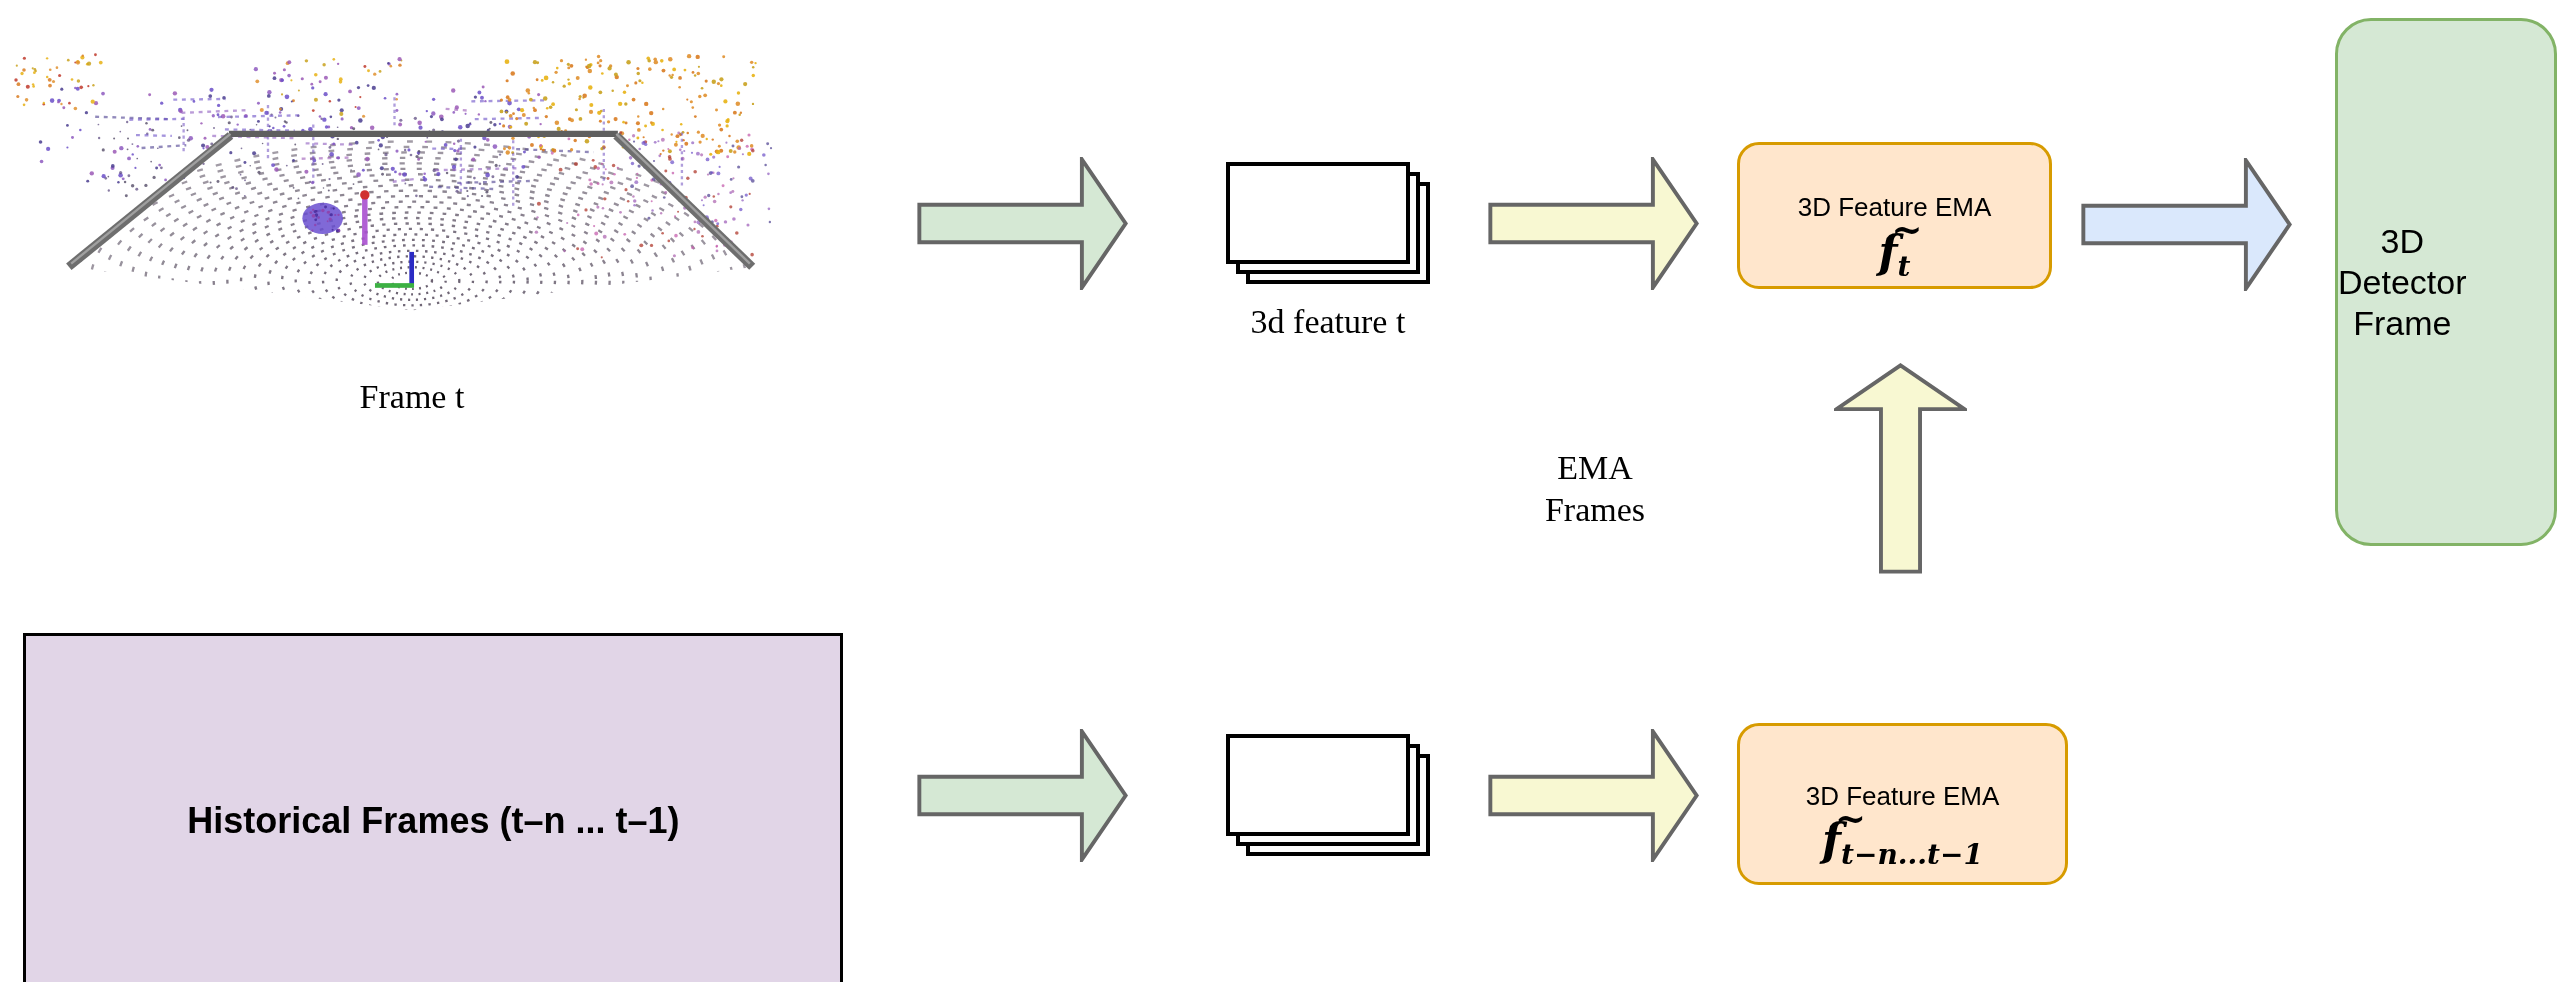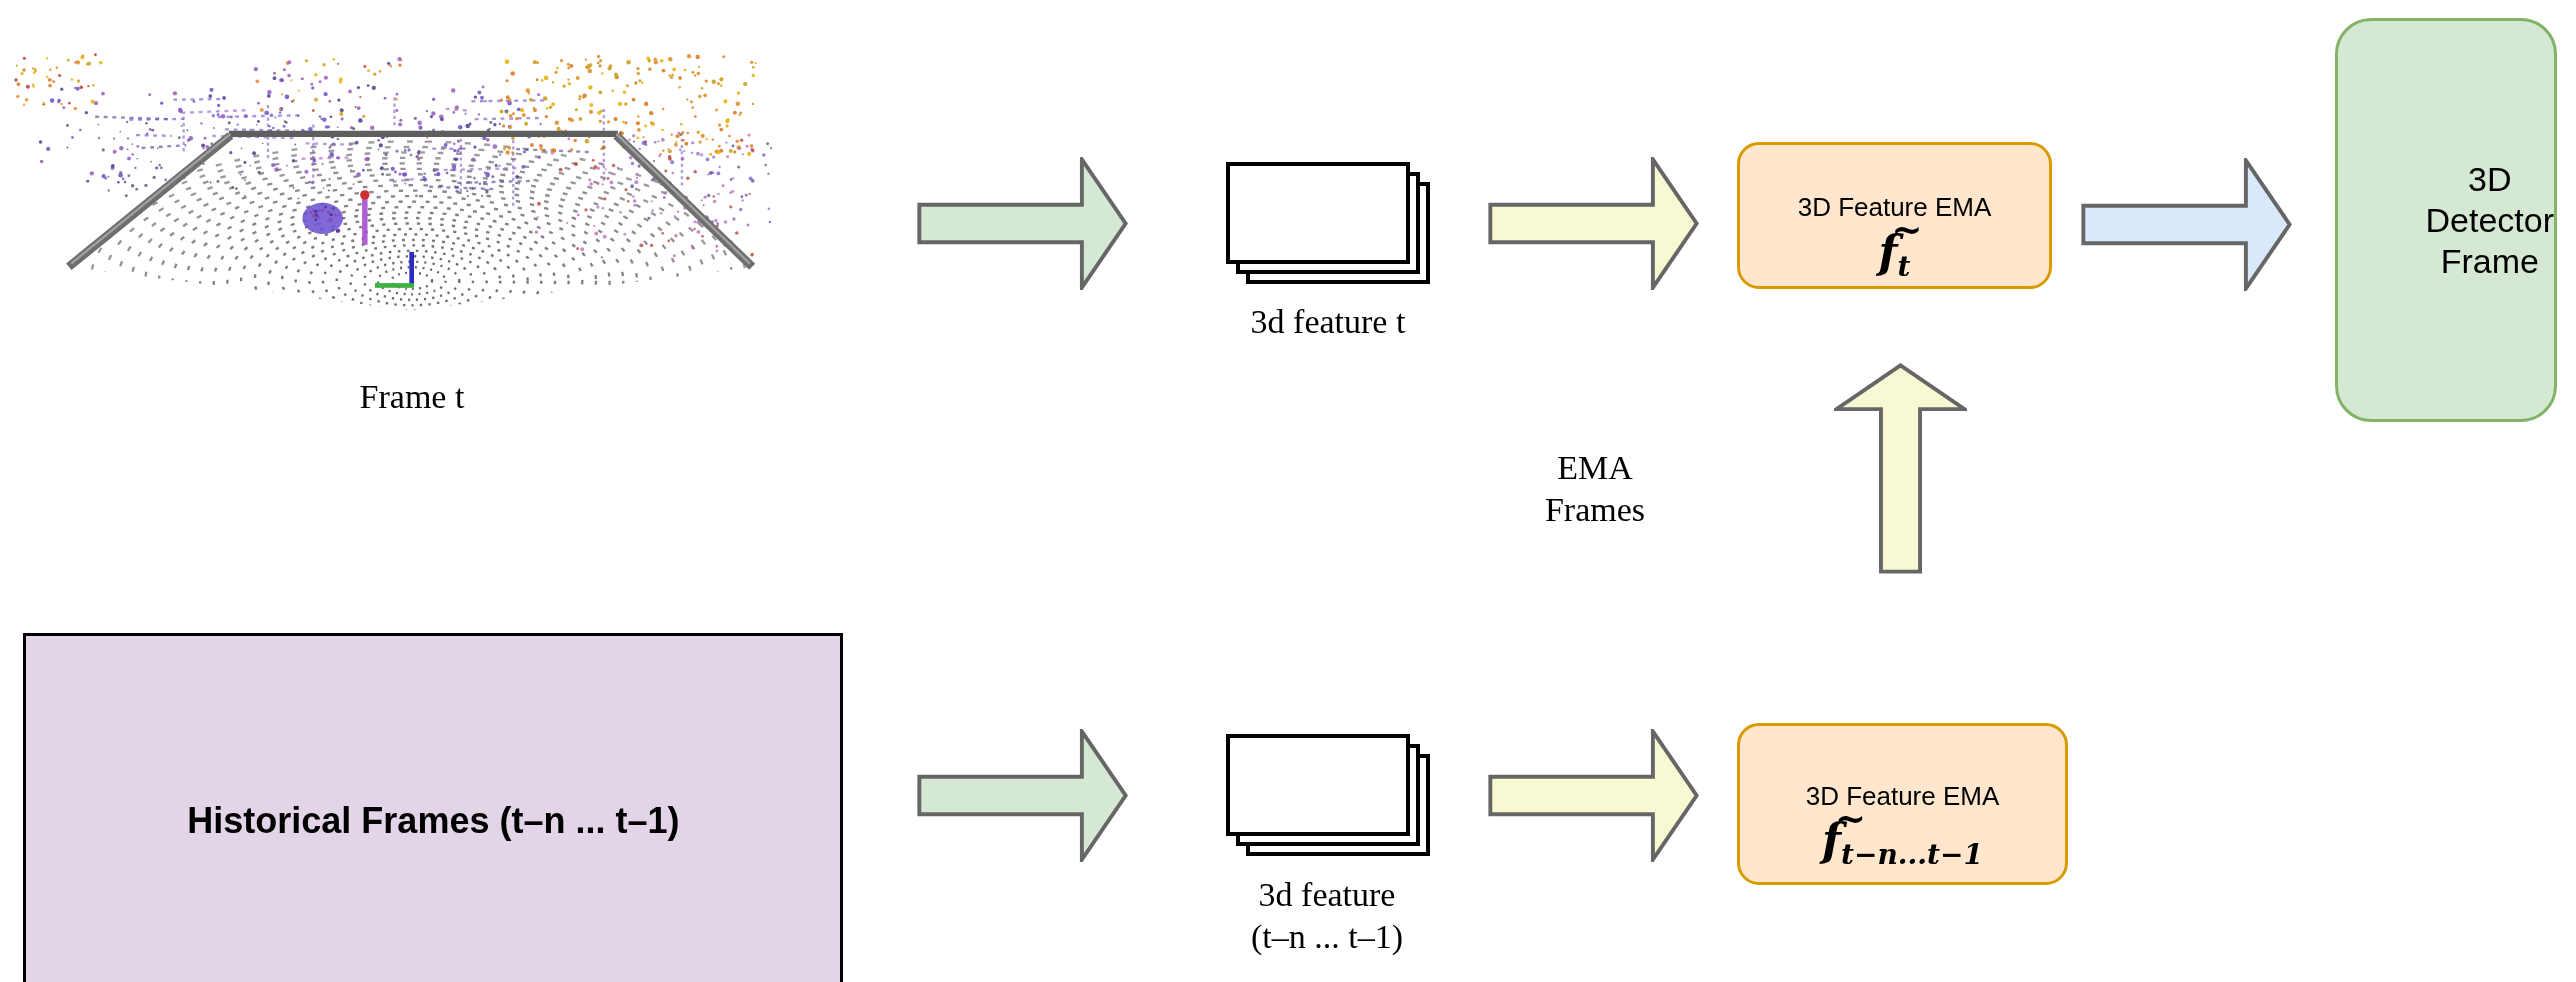--- a/index.html
+++ b/index.html
@@ -33,23 +33,23 @@
   .ema-top{left:1737px;top:142px;width:315px;height:147px;}
   .ema-bottom{left:1737px;top:723px;width:331px;height:162px;}
   .ema-title{font-size:26px;line-height:38px;margin-top:48px;}
   .math{font-family:"DejaVu Serif",serif;font-style:italic;font-weight:bold;
         font-size:44px;line-height:48px;margin-top:1.6px;}
   .fwrap{position:relative;display:inline-block;}
   .fwrap .tilde{position:absolute;left:0.34em;top:-0.60em;font-size:0.85em;}
   .msub{font-size:28px;vertical-align:-9.4px;}
 
   
-  .detector-box{position:absolute;box-sizing:border-box;left:2335px;top:18px;width:222px;height:404px;
+  .detector-box{position:absolute;box-sizing:border-box;left:2335px;top:18px;width:222px;height:528px;
                 background:var(--green-fill);border:3.1px solid var(--green-border);border-radius:36px;
-                display:flex;align-items:center;justify-content:flex-end;
+                display:flex;align-items:center;justify-content:flex-start;
                 font-size:34px;line-height:41px;text-align:center;}
   .detector-box span{display:block;}
 
   .arrow{position:absolute;}
   .arrow polygon{stroke:var(--arrow-stroke);stroke-width:5;stroke-linejoin:miter;}
   .fill-green{fill:var(--green-fill);}
   .fill-yellow{fill:var(--yellow-fill);}
   .fill-blue{fill:var(--blue-fill);}
 </style>
 </head>
@@ -948,24 +948,20 @@
   </div>
   <div class="lbl" style="left:1328px;top:322px;">
     <span>3d feature t</span>
   </div>
 
   <div class="stack" style="left:1226px;top:734px;">
     <div class="sheet s3"></div>
     <div class="sheet s2"></div>
     <div class="sheet s1"></div>
   </div>
-  <div class="lbl" style="left:1327px;top:916px;">
-    <span>3d feature</span>
-    <span>(t–n ... t–1)</span>
-  </div>
 
   <svg class="arrow" style="left:1488px;top:157px;" width="211" height="133" viewBox="0 0 270 170">
     <polygon class="fill-yellow" points="3,61 211,61 211,3 267,85 211,167 211,109 3,109"></polygon>
   </svg>
   <svg class="arrow" style="left:1488px;top:729px;" width="211" height="133" viewBox="0 0 270 170">
     <polygon class="fill-yellow" points="3,61 211,61 211,3 267,85 211,167 211,109 3,109"></polygon>
   </svg>
 
   <div class="lbl" style="left:1595px;top:489px;">
     <span>EMA</span>

